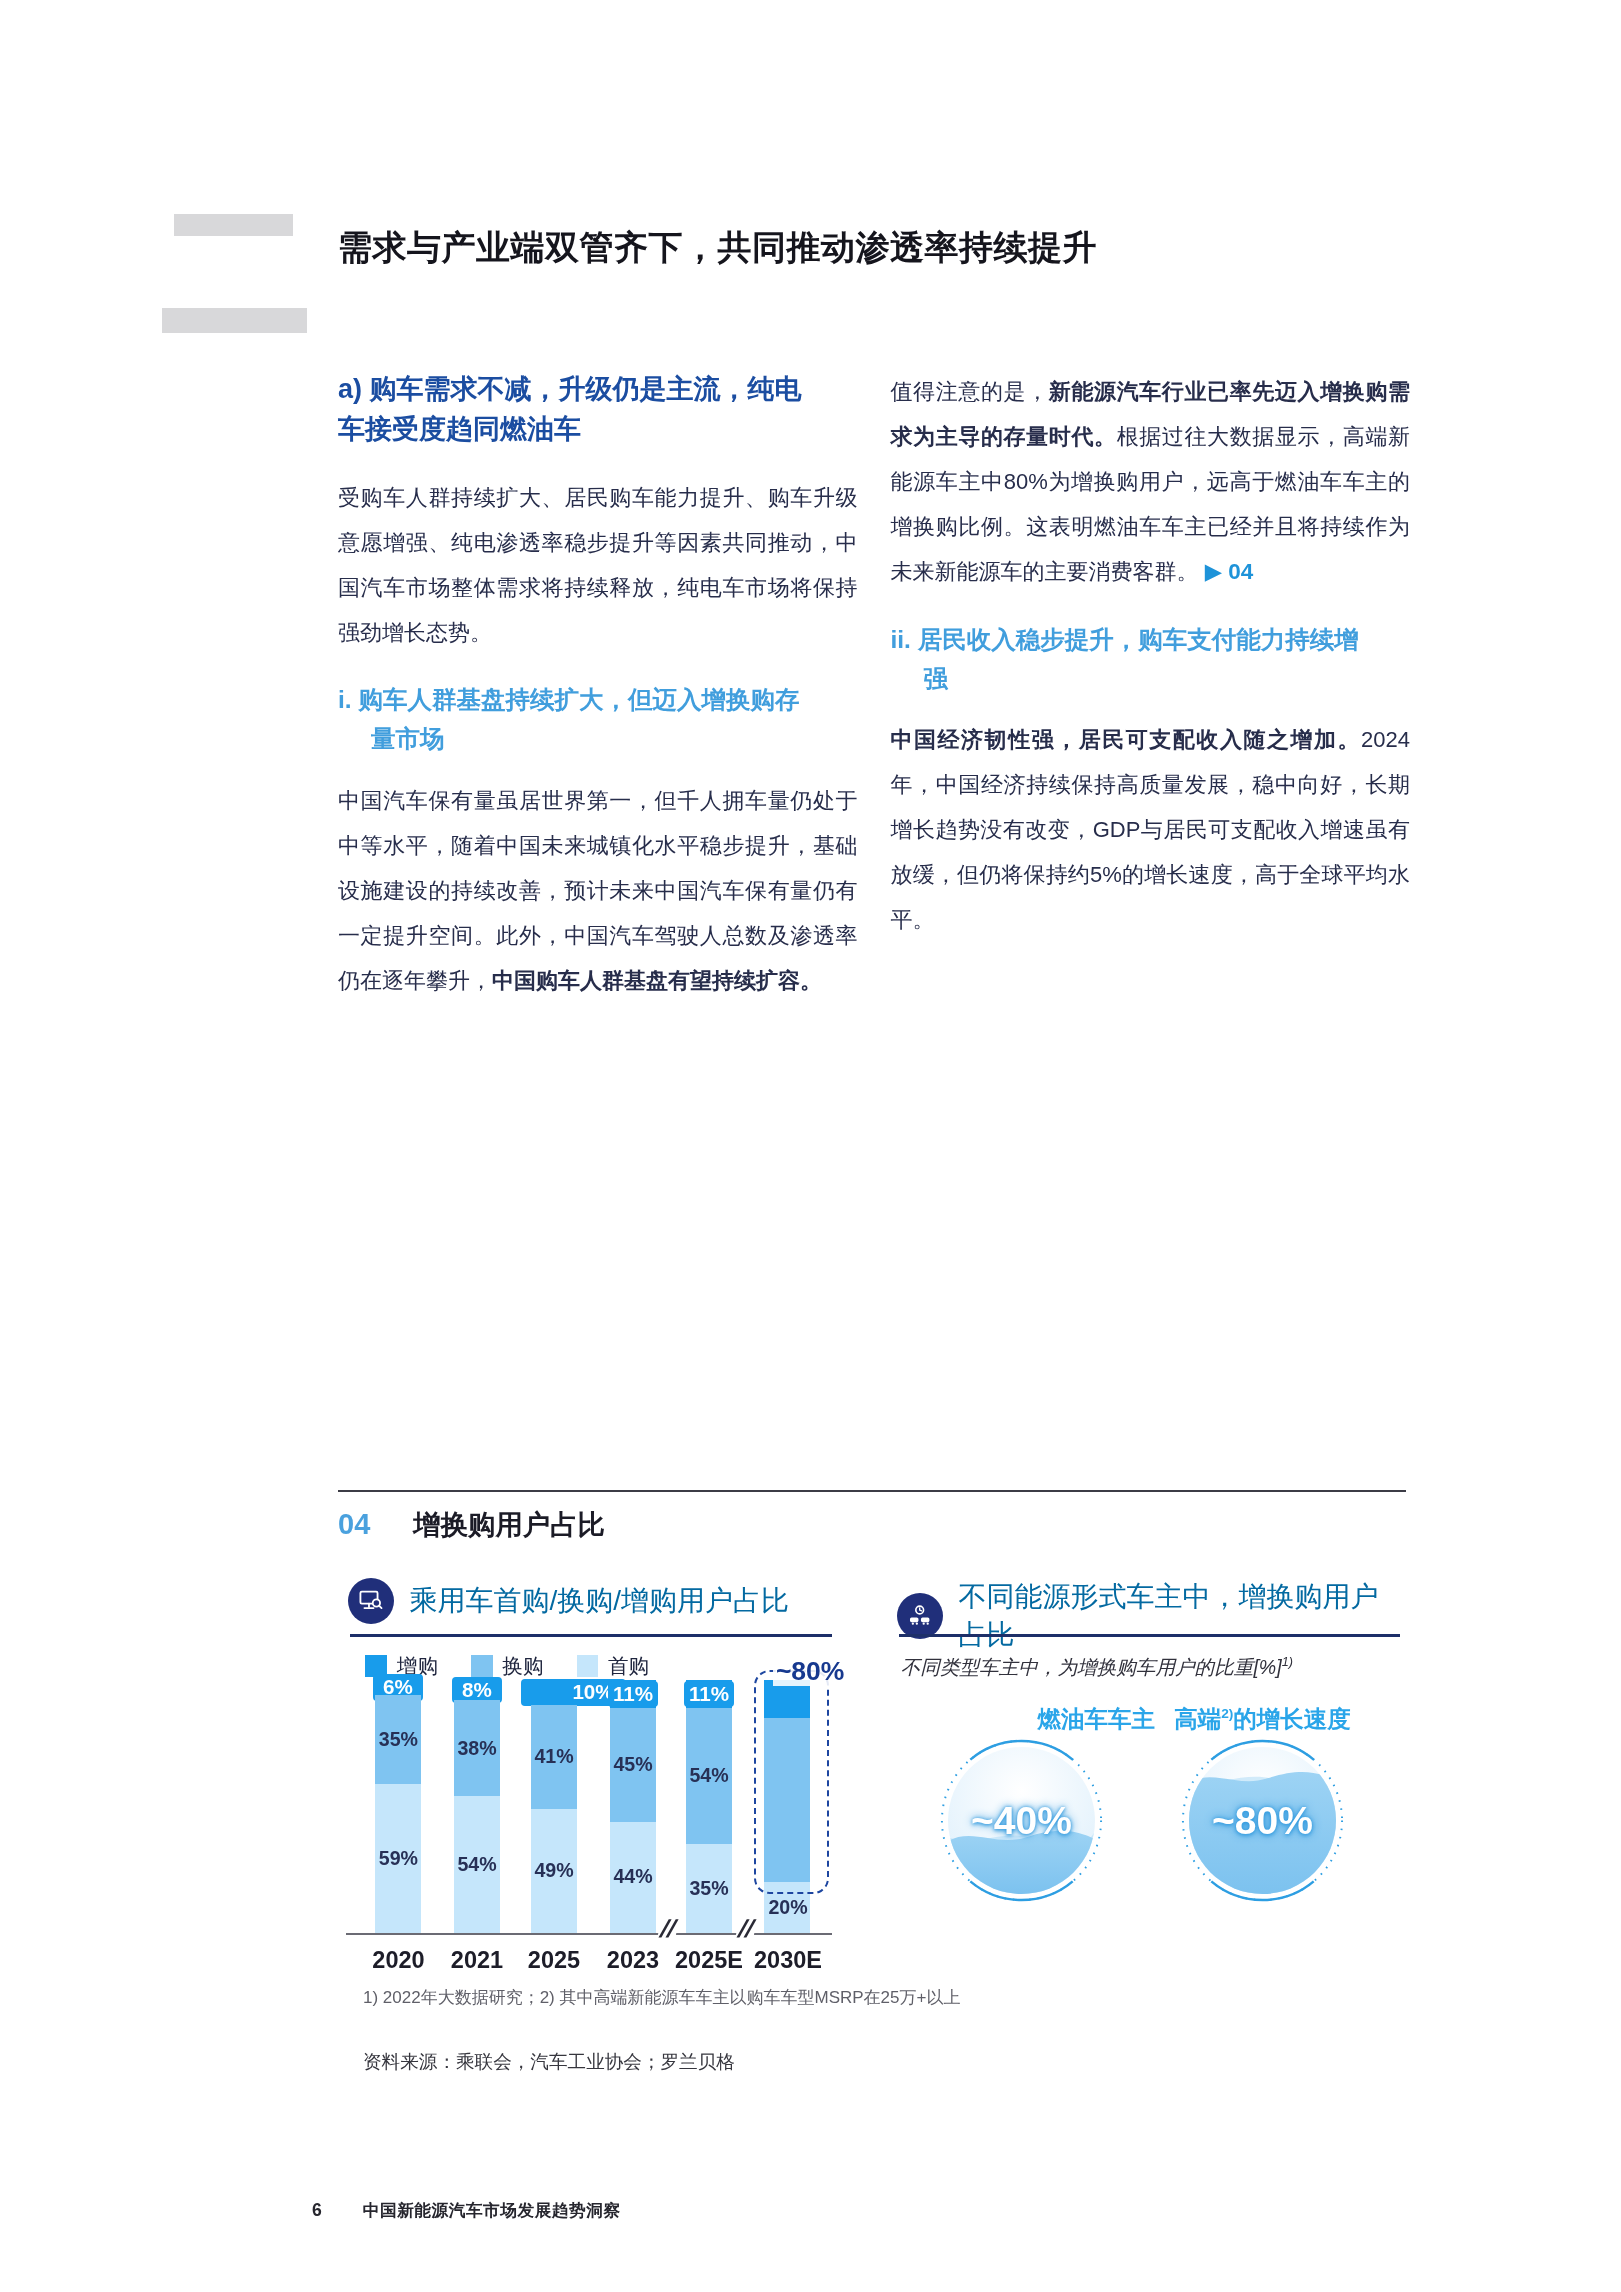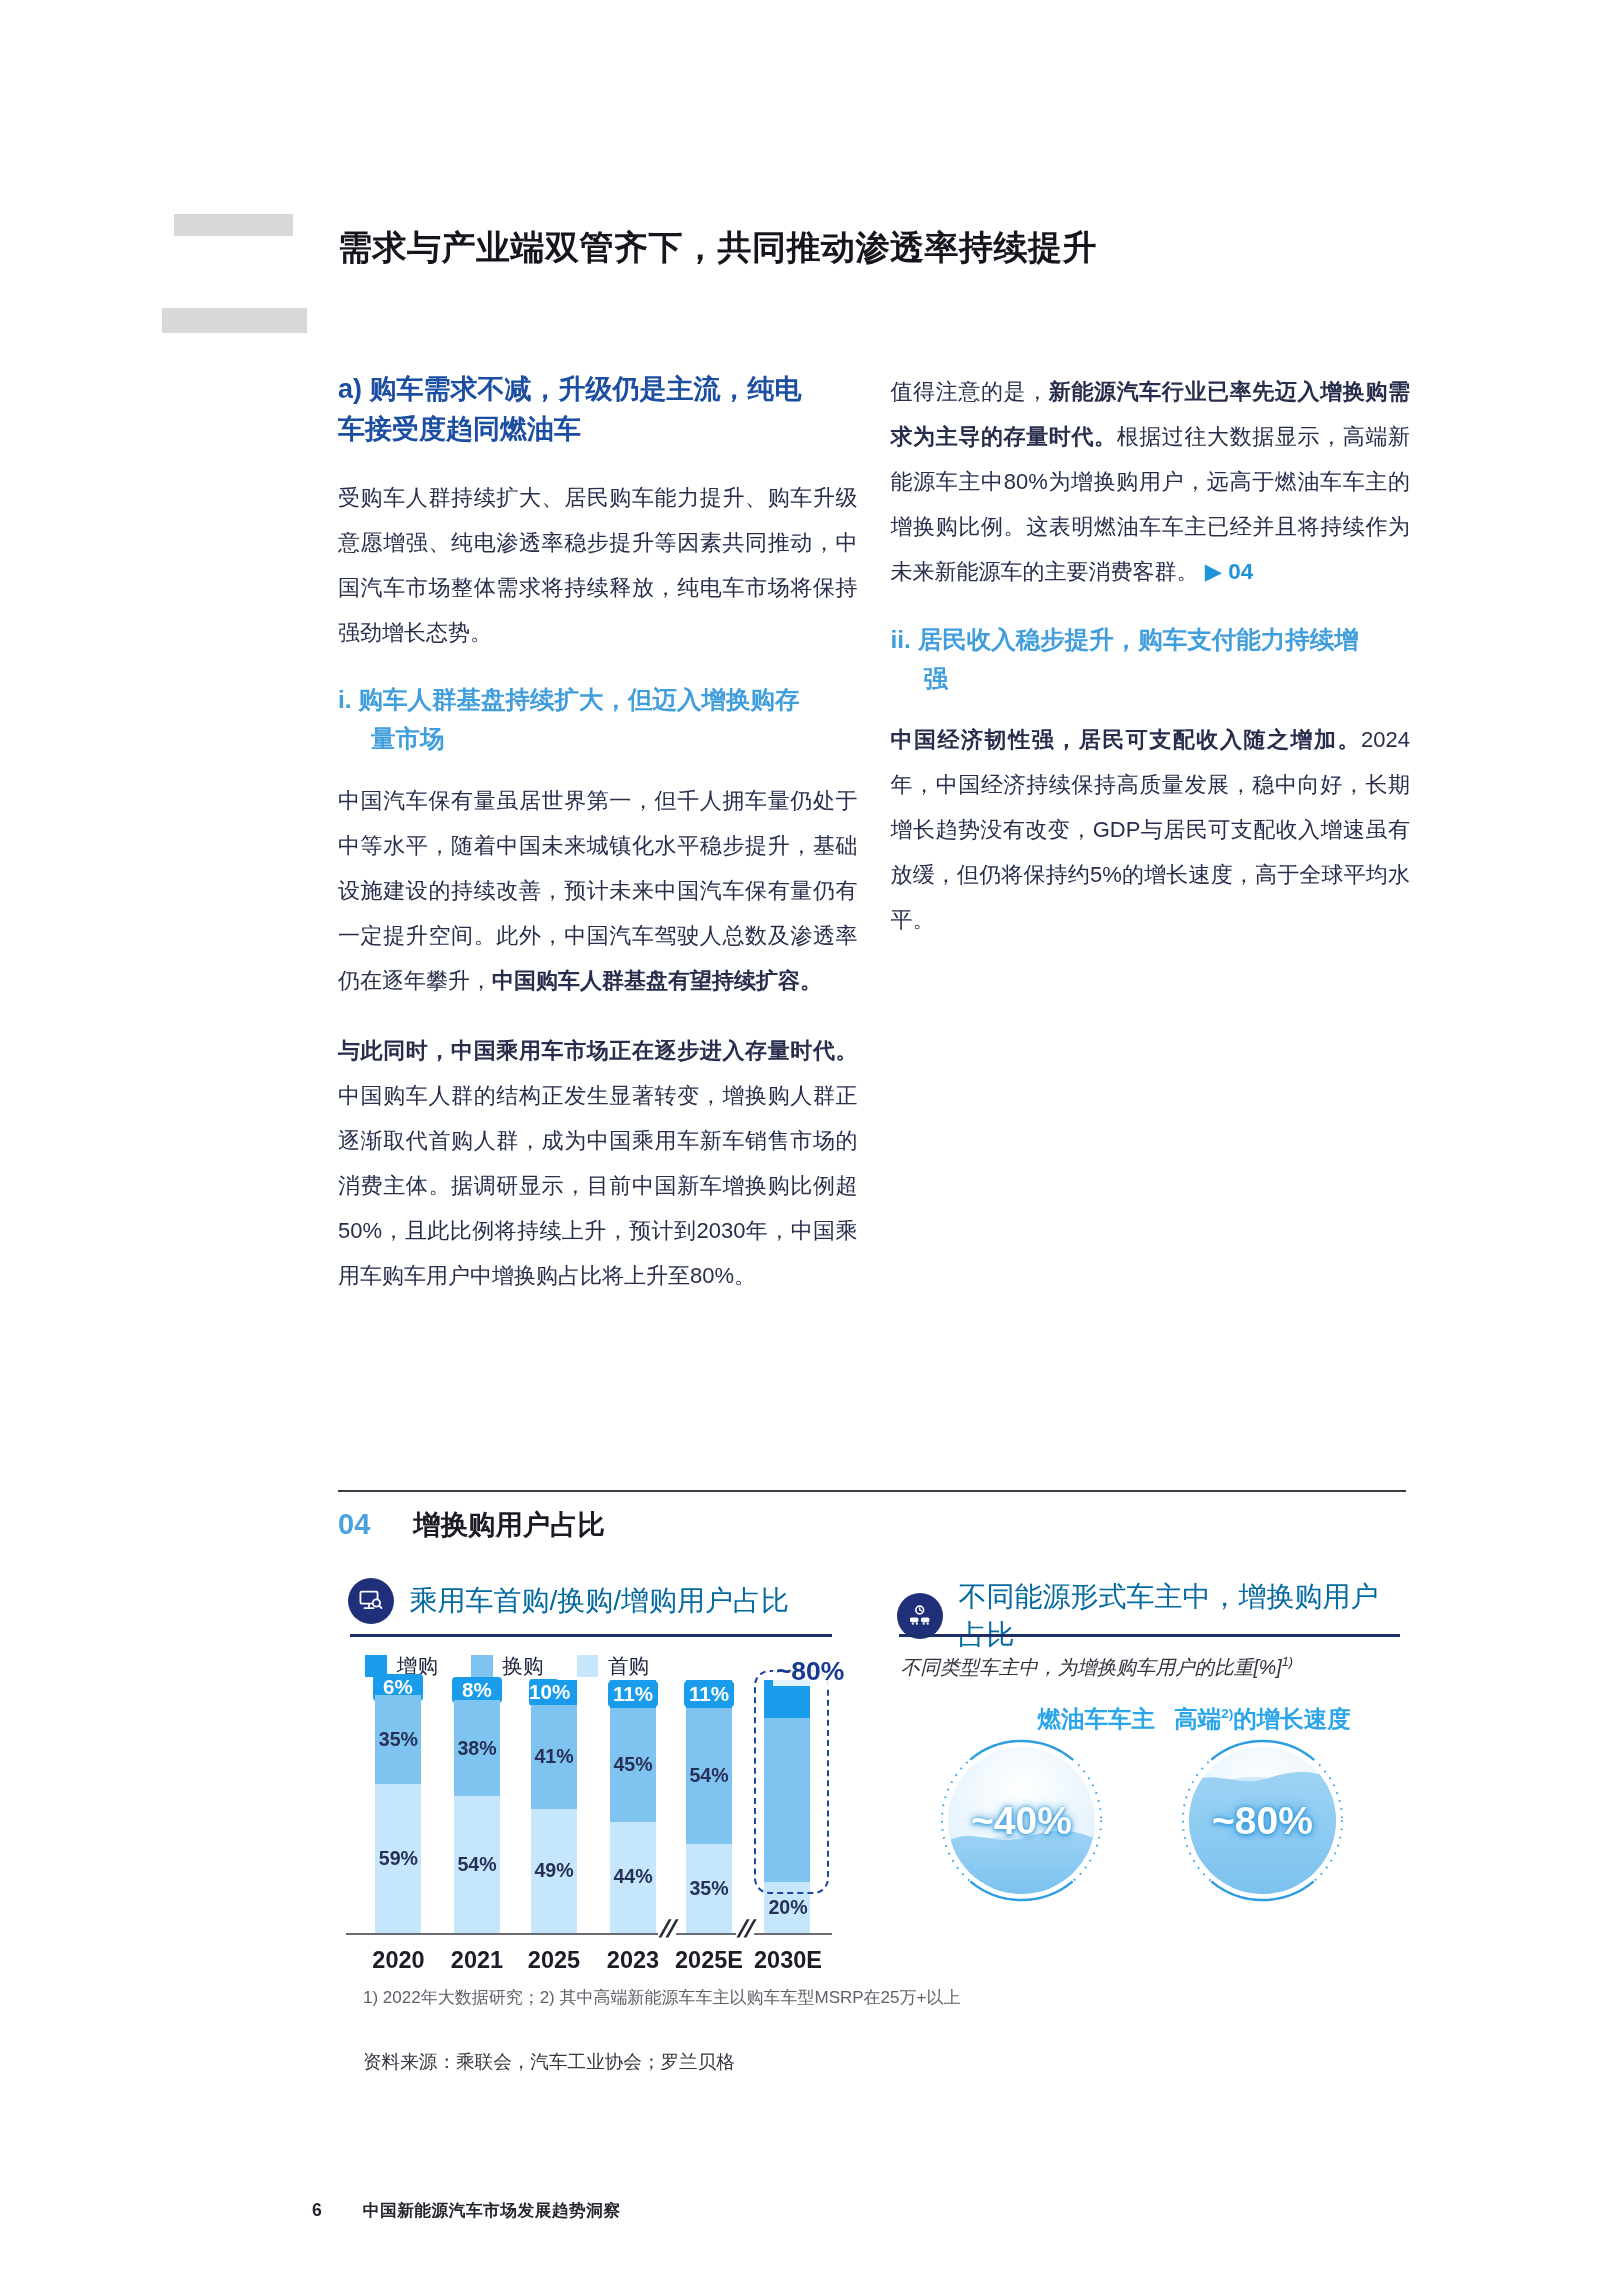--- a/index.html
+++ b/index.html
@@ -70,21 +70,20 @@
   <div class="deco" id="deco2"></div>
 
   <h1 id="main-title">需求与产业端双管齐下，共同推动渗透率持续提升</h1>
 
   <div id="cols">
     <div class="col">
       <h2 class="h-a">a) 购车需求不减，升级仍是主流，纯电车接受度趋同燃油车</h2>
       <p class="body"><span>受购车人群持续扩大、居民购车能力提升、购车升级意愿增强、纯电渗透率稳步提升等因素共同推动，中国汽车市场整体需求将持续释放，纯电车市场将保持强劲增长态势。</span></p>
       <h3 class="h-sub"><span class="num">i. </span><span>购车人群基盘持续扩大，但迈入增换购存量市场</span></h3>
       <p class="body"><span>中国汽车保有量虽居世界第一，但千人拥车量仍处于中等水平，随着中国未来城镇化水平稳步提升，基础设施建设的持续改善，预计未来中国汽车保有量仍有一定提升空间。此外，中国汽车驾驶人总数及渗透率仍在逐年攀升，</span><span class="b">中国购车人群基盘有望持续扩容。</span></p>
-      <p class="body"><span class="b">与此同时，中国乘用车市场正在逐步进入存量时代。</span><span>中国购车人群的结构正发生显著转变，增换购人群正逐渐取代首购人群，成为中国乘用车新车销售市场的消费主体。据调研显示，目前中国新车增换购比例超50%，且此比例将持续上升，预计到2030年，中国乘用车购车用户中增换购占比将上升至80%。</span></p>
     </div>
     <div class="col">
       <p class="body"><span>值得注意的是，</span><span class="b">新能源汽车行业已率先迈入增换购需求为主导的存量时代。</span><span>根据过往大数据显示，高端新能源车主中80%为增换购用户，远高于燃油车车主的增换购比例。这表明燃油车车主已经并且将持续作为未来新能源车的主要消费客群。</span> <span class="ref">▶ 04</span></p>
       <h3 class="h-sub"><span class="num">ii. </span><span>居民收入稳步提升，购车支付能力持续增强</span></h3>
       <p class="body"><span class="b">中国经济韧性强，居民可支配收入随之增加。</span><span>2024年，中国经济持续保持高质量发展，稳中向好，长期增长趋势没有改变，GDP与居民可支配收入增速虽有放缓，但仍将保持约5%的增长速度，高于全球平均水平。</span></p>
     </div>
   </div>
 
   <div id="exhibit-rule"></div>
   <div id="exhibit-header">
@@ -129,21 +128,21 @@
         <div class="seglab" style="left: 27.4px; top: 167px; width: 66px;">59%</div>
         <div class="xlab" style="left: 23.5px; top: 267px; width: 74px;">2020</div>
         <div class="seg" style="left: 116px; top: 0px; width: 46px; height: 20px; background: rgb(24, 156, 235);"></div>
         <div class="seglab white" style="left: 114px; top: -3.1px; width: 50px;">8%</div>
         <div class="seg" style="left: 116px; top: 20px; width: 46px; height: 96px; background: rgb(127, 196, 241);"></div>
         <div class="seglab" style="left: 106px; top: 57px; width: 66px;">38%</div>
         <div class="seg" style="left: 116px; top: 116px; width: 46px; height: 137px; background: rgb(197, 230, 251);"></div>
         <div class="seglab" style="left: 106px; top: 173px; width: 66px;">54%</div>
         <div class="xlab" style="left: 102px; top: 267px; width: 74px;">2021</div>
         <div class="seg" style="left: 193px; top: 0px; width: 46px; height: 25px; background: rgb(24, 156, 235);"></div>
-        <div class="seglab white" style="left: 191px; top: -0.6px; width: 30px;">10%</div>
+        <div class="seglab white" style="left: 183px; top: -0.6px; width: 66px; padding-left: 39px;">10%</div>
         <div class="seg" style="left: 193px; top: 25px; width: 46px; height: 104px; background: rgb(127, 196, 241);"></div>
         <div class="seglab" style="left: 183px; top: 65px; width: 66px;">41%</div>
         <div class="seg" style="left: 193px; top: 129px; width: 46px; height: 124px; background: rgb(197, 230, 251);"></div>
         <div class="seglab" style="left: 183px; top: 179px; width: 66px;">49%</div>
         <div class="xlab" style="left: 179px; top: 267px; width: 74px;">2025</div>
         <div class="seg" style="left: 272px; top: 0px; width: 46px; height: 28px; background: rgb(24, 156, 235);"></div>
         <div class="seglab white" style="left: 270px; top: 0.7px; width: 50px;">11%</div>
         <div class="seg" style="left: 272px; top: 28px; width: 46px; height: 114px; background: rgb(127, 196, 241);"></div>
         <div class="seglab" style="left: 262px; top: 73px; width: 66px;">45%</div>
         <div class="seg" style="left: 272px; top: 142px; width: 46px; height: 111px; background: rgb(197, 230, 251);"></div>

